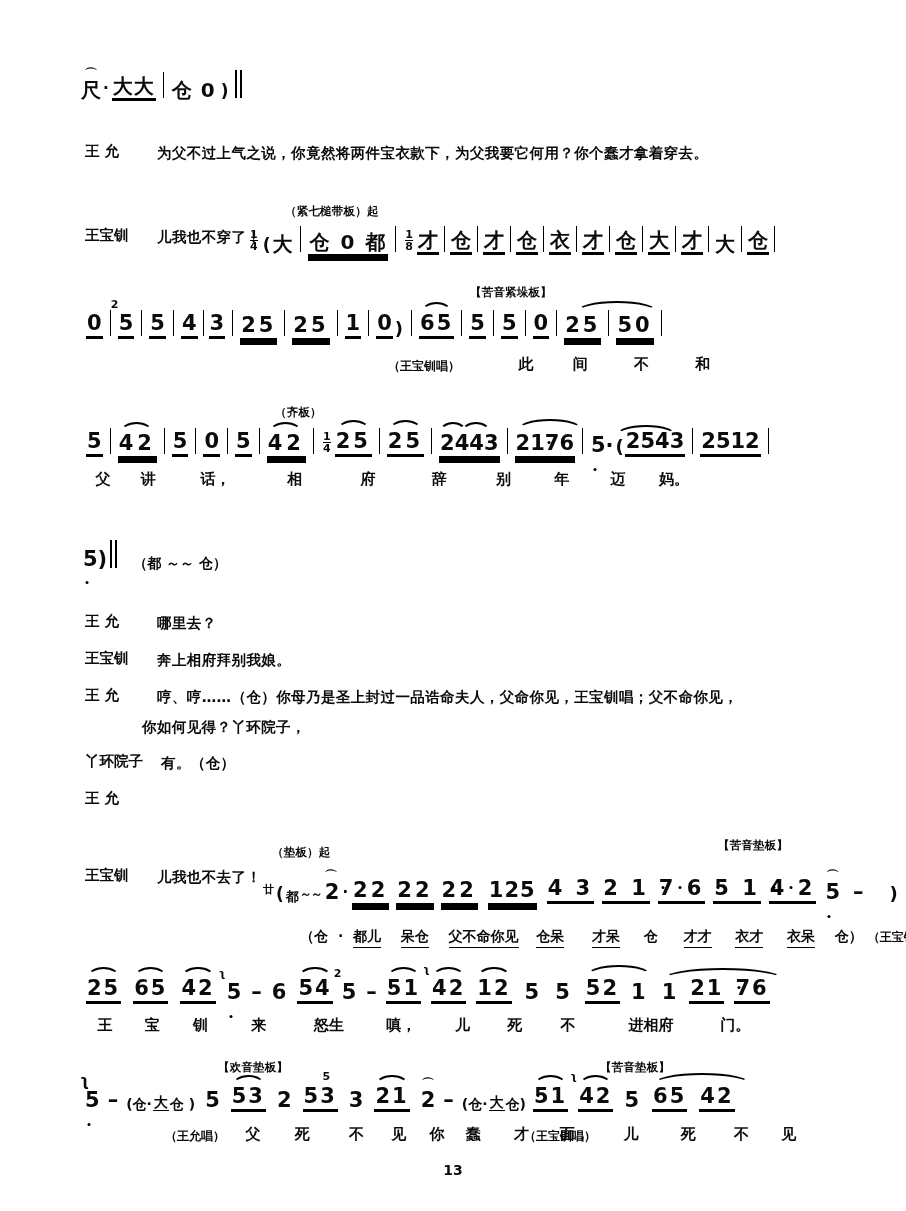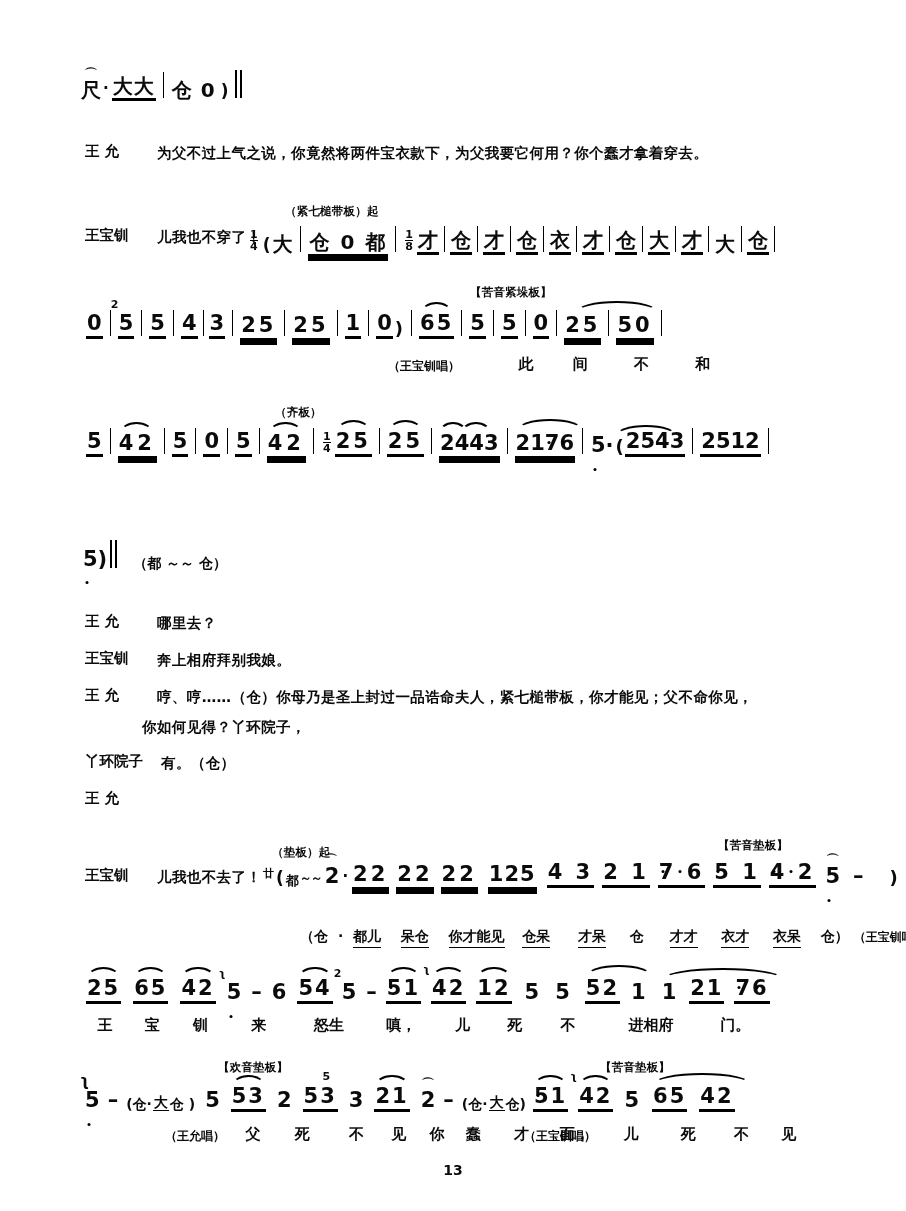--- a/index.html
+++ b/index.html
@@ -223,20 +223,32 @@
     <span class="note big" style="position:relative;">
       <span class="dotdn" style="position:absolute;left:5px;bottom:-7px;"></span>5·</span>
     <span class="note big" style="font-size:18px;position:relative;">
       <span class="slur" style="left:0;width:58px;top:-13px;"></span>(</span>
     <span class="grp u1 note big">2543</span>
     <span class="bar"></span>
     <span class="grp u1 note big">2512</span>
     <span class="bar"></span>
   </div>
 
+  <div class="lyr cn" style="left:84px;top:470px;">
+    <span style="width:38px;">父</span>
+    <span style="width:42px;">讲</span>
+    <span style="width:82px;">话，</span>
+    <span style="width:66px;">相</span>
+    <span style="width:70px;">府</span>
+    <span style="width:62px;">辞</span>
+    <span style="width:56px;">别</span>
+    <span style="width:50px;">年</span>
+    <span style="width:52px;">迈</span>
+    <span style="width:50px;">妈。</span>
+  </div>
 
   <div class="staff" style="left:82px;top:540px;">
     <span class="note big" style="position:relative;">
       <span class="dotdn" style="position:absolute;left:5px;bottom:-6px;"></span>
       <span>5)</span></span>
     <span class="dbl" style="margin-left:2px;"></span>
     <span class="note cn" style="font-size:14px;padding-left:10px;">（都 ～～ 仓）</span>
   </div>
 
   <div class="speech" style="left:85px;top:612px;">
@@ -244,21 +256,21 @@
     <div class="line-txt cn">哪里去？</div>
   </div>
 
   <div class="speech" style="left:85px;top:649px;">
     <div class="spk cn">王宝钏</div>
     <div class="line-txt cn">奔上相府拜别我娘。</div>
   </div>
 
   <div class="speech" style="left:85px;top:686px;width:770px;">
     <div class="spk cn">王 允</div>
-    <div class="line-txt cn">哼、哼……（仓）你母乃是圣上封过一品诰命夫人，紧七槌带板，你才能见；父不命你见，</div>
+    <div class="line-txt cn">哼、哼……（仓）你母乃是圣上封过一品诰命夫人，父命你见，王宝钏唱；父不命你见，</div>
   </div>
   <div class="cont-txt cn" style="left:142px;top:718px;">你如何见得？丫环院子，</div>
 
   <div class="speech" style="left:85px;top:752px;">
     <div class="spk cn">丫环院子</div>
     <div class="line-txt cn" style="padding-left:4px;">有。（仓）</div>
   </div>
 
   <div class="speech" style="left:85px;top:789px;">
     <div class="spk cn">王 允</div>
@@ -283,21 +295,21 @@
     <span class="grp u2 note big" style="letter-spacing:3px;">22</span>
     <span class="sp" style="width:7px;"></span>
     <span class="grp u2 note big" style="letter-spacing:3px;">22</span>
     <span class="sp" style="width:7px;"></span>
     <span class="grp u2 note big" style="letter-spacing:3px;">22</span>
     <span class="sp" style="width:10px;"></span>
     <span class="grp u2 note big" style="letter-spacing:1px;">125</span>
     <span class="sp" style="width:10px;"></span>
     <span class="grp u1 note big" style="letter-spacing:3px;">4 3</span>
     <span class="sp" style="width:8px;"></span>
-    <span class="grp u1 note big" style="letter-spacing:3px;">2 1</span>
+    <span class="grp u1 note big" style="letter-spacing:3px;margin-top:16px;">2 1</span>
     <span class="sp" style="width:8px;"></span>
     <span class="grp u1 note big" style="letter-spacing:3px;position:relative;">
       <span class="dotdn under" style="position:absolute;left:5px;"></span>
       <span class="dotdn under" style="position:absolute;left:22px;"></span>7 6</span>
     <span class="sp" style="width:8px;"></span>
     <span class="grp u1 note big" style="letter-spacing:3px;position:relative;">
       <span class="dotdn under" style="position:absolute;left:5px;"></span>5 1</span>
     <span class="sp" style="width:8px;"></span>
     <span class="grp u1 note big" style="letter-spacing:3px;position:relative;">
       <span class="dotdn under" style="position:absolute;left:5px;"></span>
@@ -310,21 +322,21 @@
     <span class="note" style="font-size:18px;padding-left:14px;">)</span>
   </div>
 
   <div class="perc cn" style="left:300px;top:928px;">
     <span>（仓</span>
     <span style="padding:0 5px;">·</span>
     <span class="u">都儿</span>
     <span style="display:inline-block;width:10px;"></span>
     <span class="u">呆仓</span>
     <span style="display:inline-block;width:10px;"></span>
-    <span class="u">你才能见</span>
+    <span class="u">父不命你见</span>
     <span style="display:inline-block;width:8px;"></span>
     <span class="u">仓呆</span>
     <span style="display:inline-block;width:18px;"></span>
     <span class="u">才呆</span>
     <span style="display:inline-block;width:14px;"></span>
     <span>仓</span>
     <span style="display:inline-block;width:16px;"></span>
     <span class="u">才才</span>
     <span style="display:inline-block;width:14px;"></span>
     <span class="u">衣才</span>

